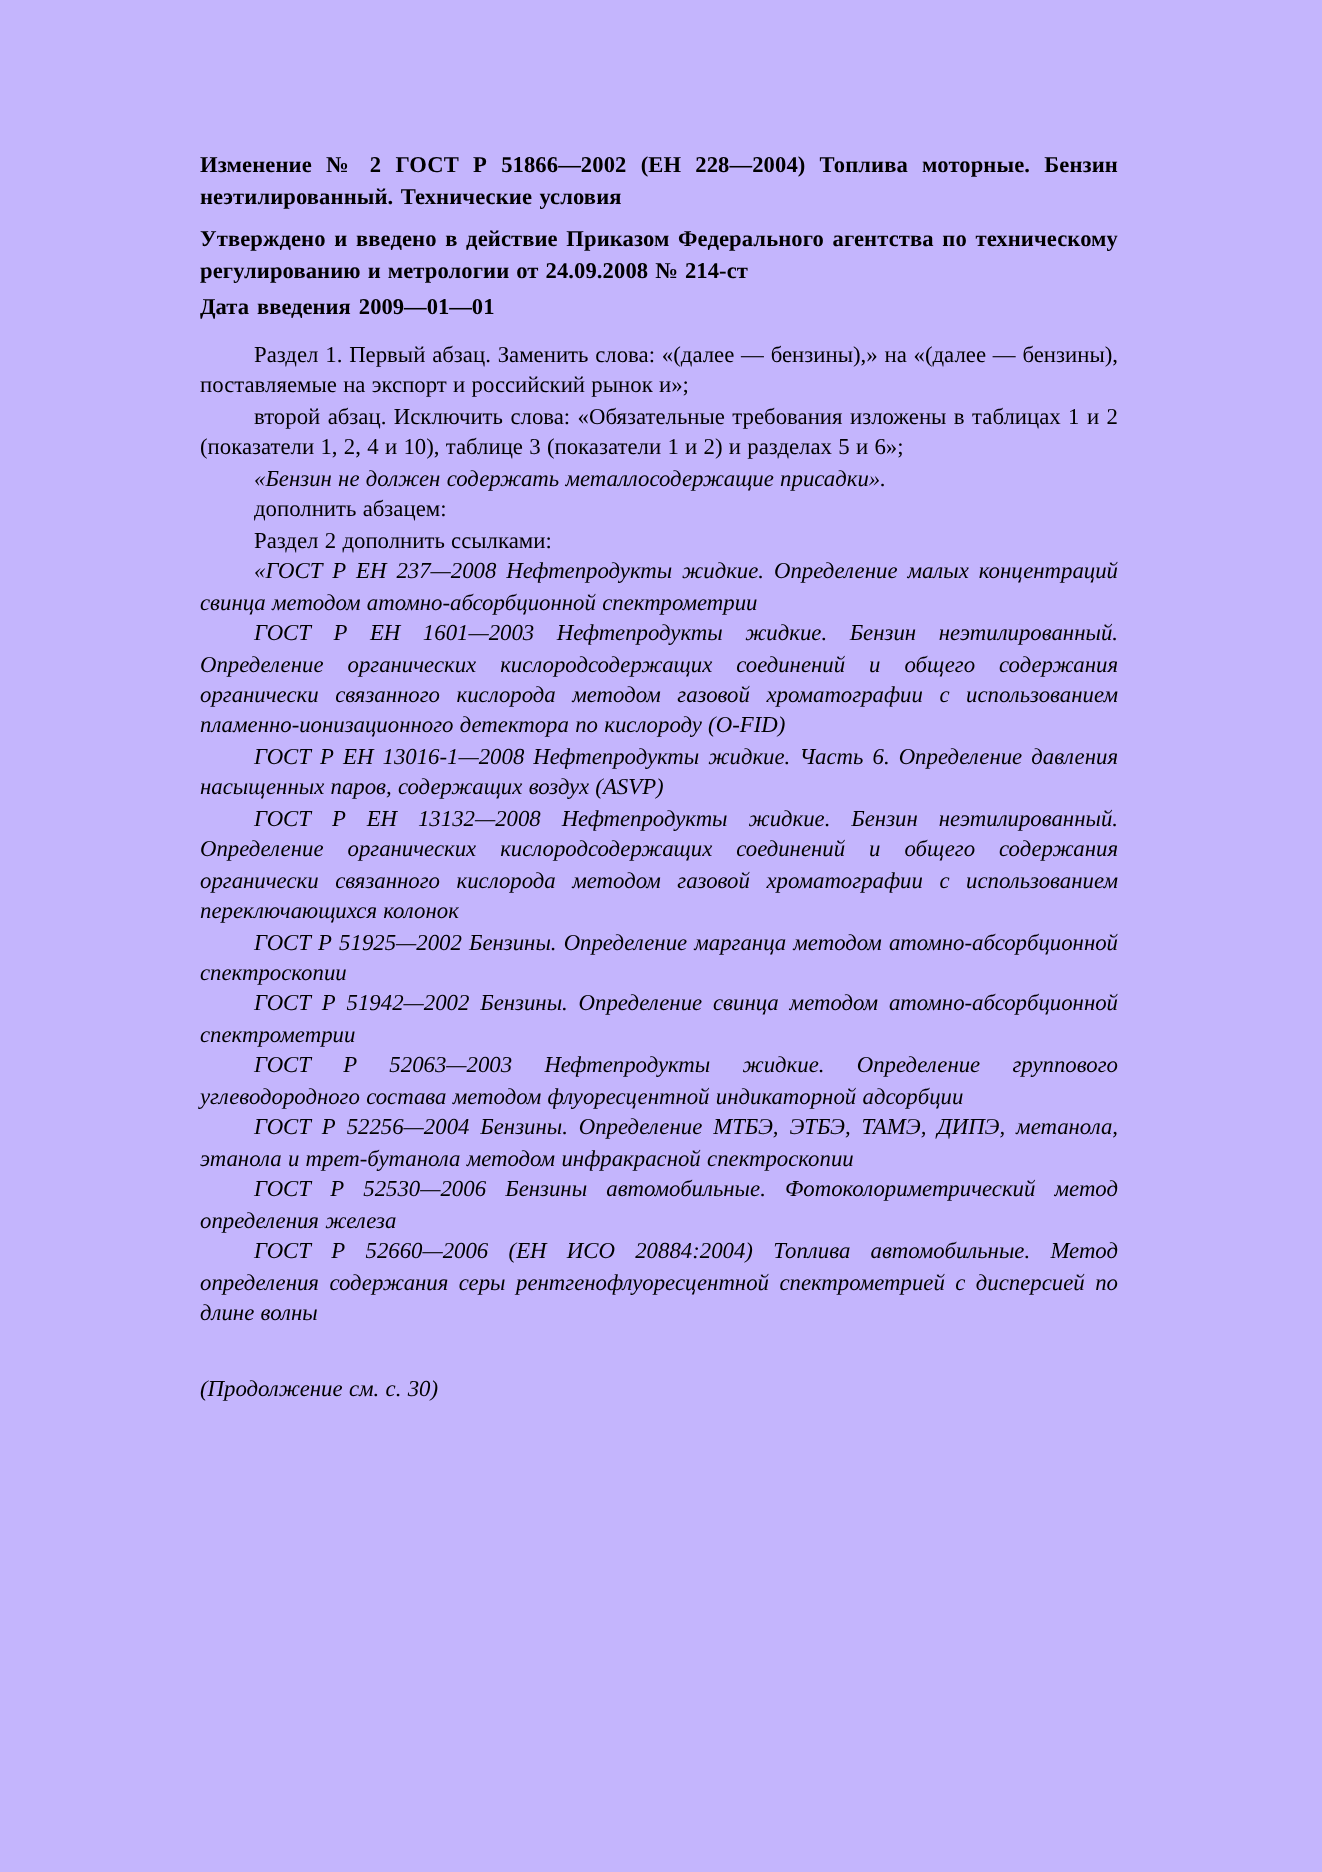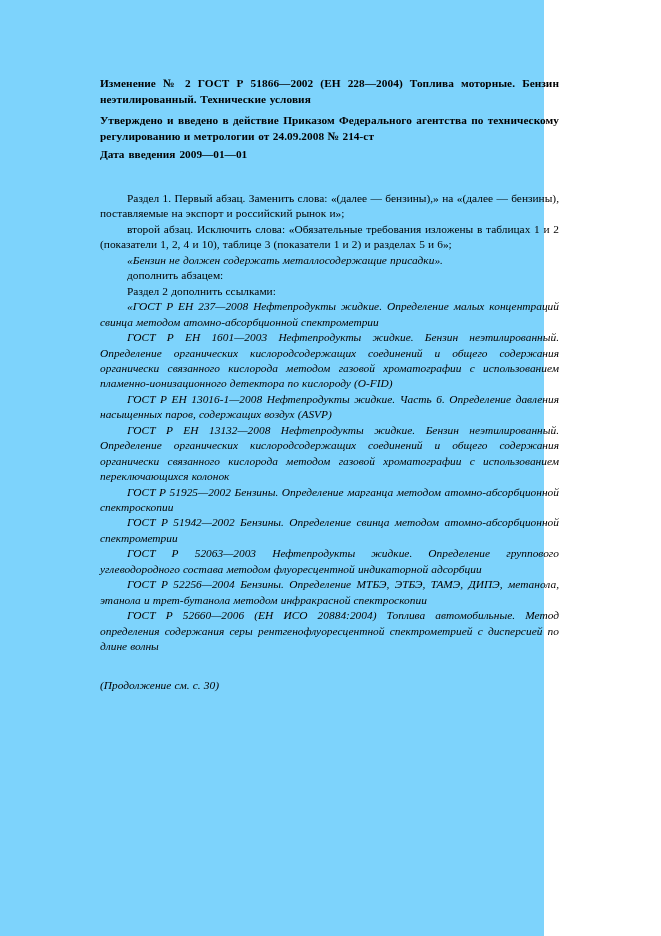--- a/index.html
+++ b/index.html
@@ -12,23 +12,23 @@
     width: 661px;
     height: 936px;
     overflow: hidden;
     font-family: "Liberation Serif", "DejaVu Serif", serif;
     color: #000000;
     -webkit-font-smoothing: antialiased;
   }
 
   .page {
     position: relative;
-    width: 544px;
+    width: 661px;
     height: 936px;
-    background: #7dd3fc;
+    background: #c4b5fd;
     box-sizing: border-box;
   }
 
   .content {
     position: absolute;
     left: 100px;
     top: 76px;
     width: 459px;
   }
 
@@ -57,21 +57,21 @@
     font-weight: bold;
     font-size: 11.3px;
     line-height: 15.6px;
     text-align: left;
     margin: 0 0 0 0;
     word-spacing: 1.2px;
   }
 
   
   .body-block {
-    margin-top: 28px;
+    margin-top: 8px;
   }
 
   p.para {
     margin: 0;
     font-size: 11.4px;
     line-height: 15.45px;
     text-align: justify;
     text-align-last: left;
     text-indent: 27px;
     word-spacing: 0.3px;
@@ -121,20 +121,21 @@
       <p class="para italic">ГОСТ Р ЕН 13132—2008 Нефтепродукты жидкие. Бензин неэтилированный. Определение органических кислородсодержащих соединений и общего содержания органически связанного кислорода методом газовой хроматографии с использованием переключающихся колонок</p>
 
       <p class="para italic">ГОСТ Р 51925—2002 Бензины. Определение марганца методом атомно-абсорбционной спектроскопии</p>
 
       <p class="para italic">ГОСТ Р 51942—2002 Бензины. Определение свинца методом атомно-абсорбционной спектрометрии</p>
 
       <p class="para italic">ГОСТ Р 52063—2003 Нефтепродукты жидкие. Определение группового углеводородного состава методом флуоресцентной индикаторной адсорбции</p>
 
       <p class="para italic">ГОСТ Р 52256—2004 Бензины. Определение МТБЭ, ЭТБЭ, ТАМЭ, ДИПЭ, метанола, этанола и трет-бутанола методом инфракрасной спектроскопии</p>
 
+      <p class="para italic">ГОСТ Р 52530—2006 Бензины автомобильные. Фотоколориметрический метод определения железа</p>
 
       <p class="para italic">ГОСТ Р 52660—2006 (ЕН ИСО 20884:2004) Топлива автомобильные. Метод определения содержания серы рентгенофлуоресцентной спектрометрией с дисперсией по длине волны</p>
 
       <p class="para tail">(Продолжение см. с. 30)</p>
 
     </div>
   </div>
 </div>
 
 </body></html>

